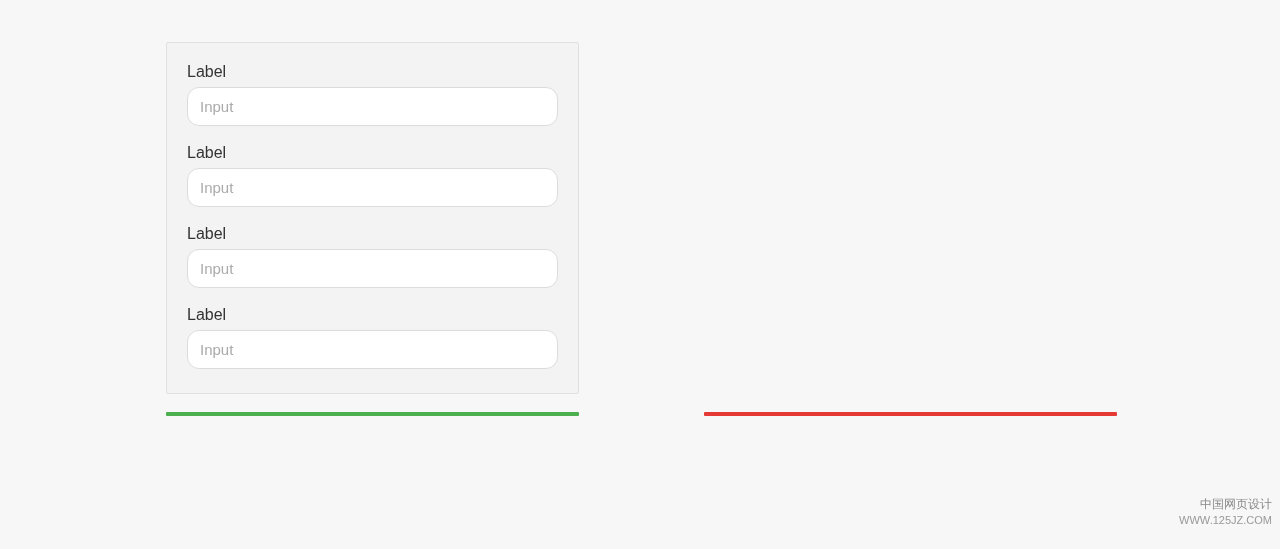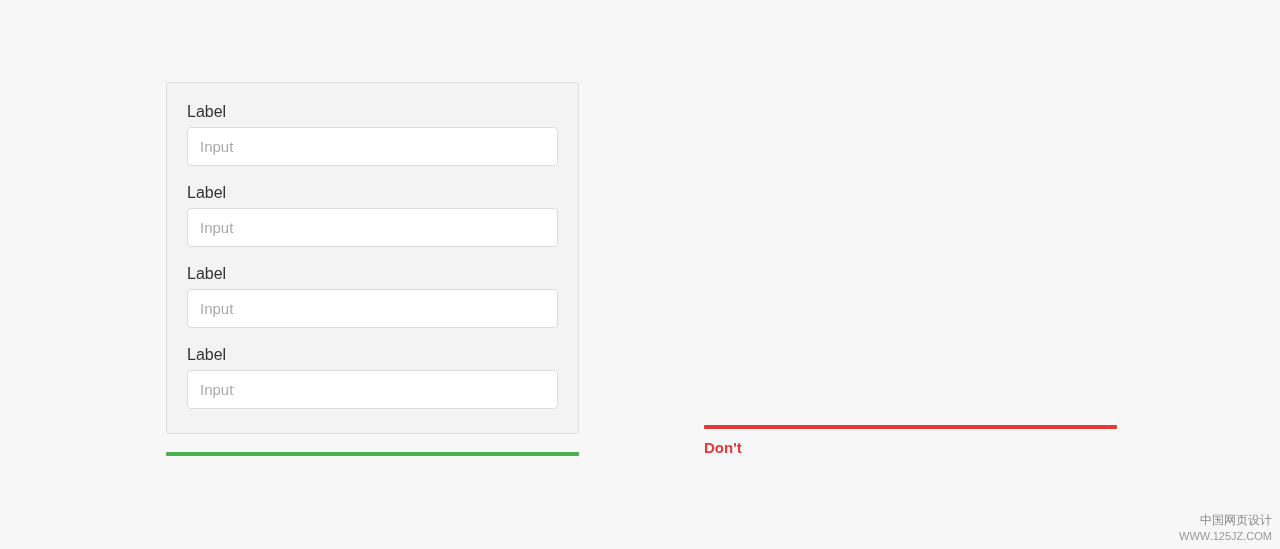--- a/index.html
+++ b/index.html
@@ -9,21 +9,20 @@
       width: 1280px;
       height: 549px;
       position: relative;
     }
     .container {
       display: flex;
       gap: 125px;
       padding-left: 166px;
       padding-top: 42px;
       align-items: flex-end;
-      margin-top: 40px;
     }
     .example {
       width: 413px;
     }
     .card {
       background: #f3f3f3;
       border: 1px solid #e0e0e0;
       border-radius: 2px;
       padding: 20px;
     }
@@ -36,21 +35,21 @@
     .field-label {
       font-size: 16px;
       color: #333;
       margin-bottom: 6px;
       font-weight: 400;
     }
     .text-input {
       width: 100%;
       background: #fff;
       border: 1px solid #dcdcdc;
-      border-radius: 4px;
+      border-radius: 12px;
       padding: 10px 12px;
       font-size: 15px;
       color: #333;
     }
     .text-input::placeholder {
       color: #aaa;
     }
     .bar {
       height: 4px;
       margin-top: 18px;
@@ -64,21 +63,21 @@
       margin-top: 10px;
     }
     .caption-green { color: #4caf50; }
     .caption-red { color: #e53935; }
     .dont-card .text-input { margin-bottom: 12px; }
     .dont-card .text-input:last-child { margin-bottom: 4px; }
     .dont-card .text-input::placeholder { color: #888; }
     .watermark {
       position: absolute;
       right: 8px;
-      bottom: 6px;
+      bottom: 22px;
       font-size: 11px;
       color: #999;
       text-align: right;
       line-height: 1.3;
     }
     .watermark .cn { font-size: 12px; color: #888; }
   </style>
 </head>
 <body>
 
@@ -101,21 +100,20 @@
       <div class="field-group">
         <div class="field-label">Label</div>
         <input type="text" class="text-input" placeholder="Input" style="">
       </div>
     </div>
     <div class="bar bar-green"></div>
   </div>
 
   <div class="example">
     <div class="bar bar-red"></div>
-    <div class="caption caption-red">Don't</div>
   </div>
 
 </div>
 
 <div class="watermark">
   <div class="cn">中国网页设计</div>
   <div>WWW.125JZ.COM</div>
 </div>
 
 </body></html>

